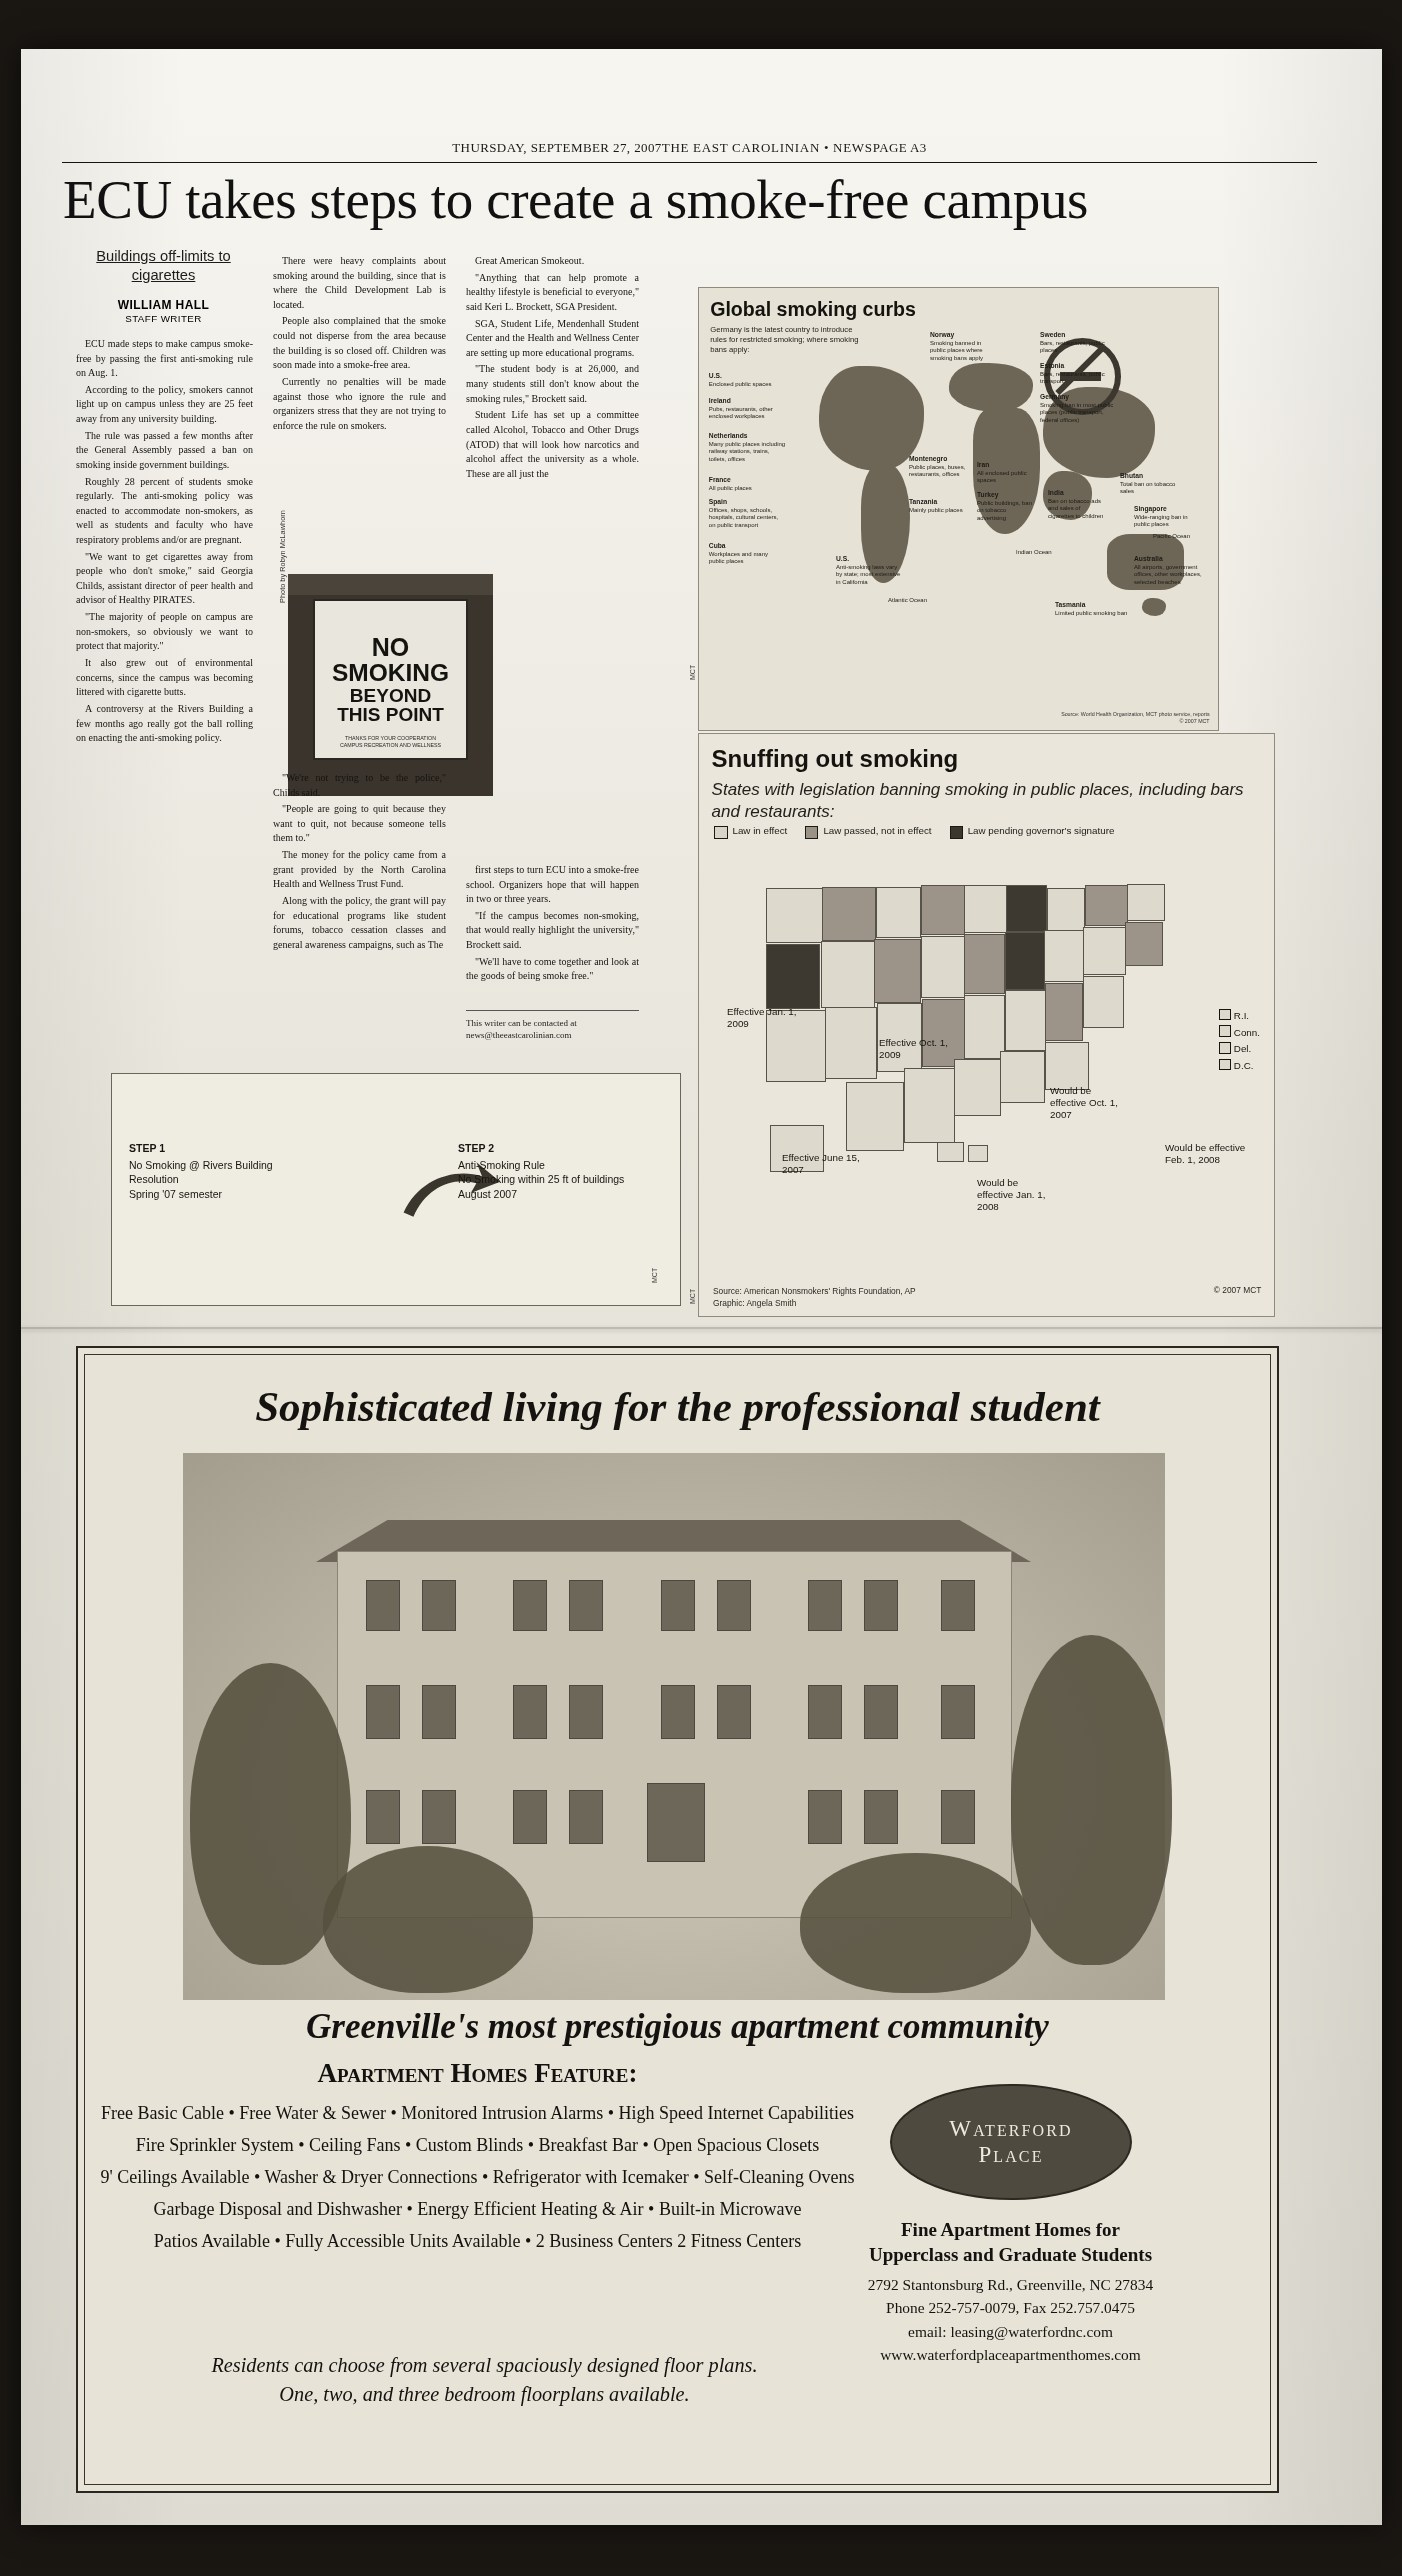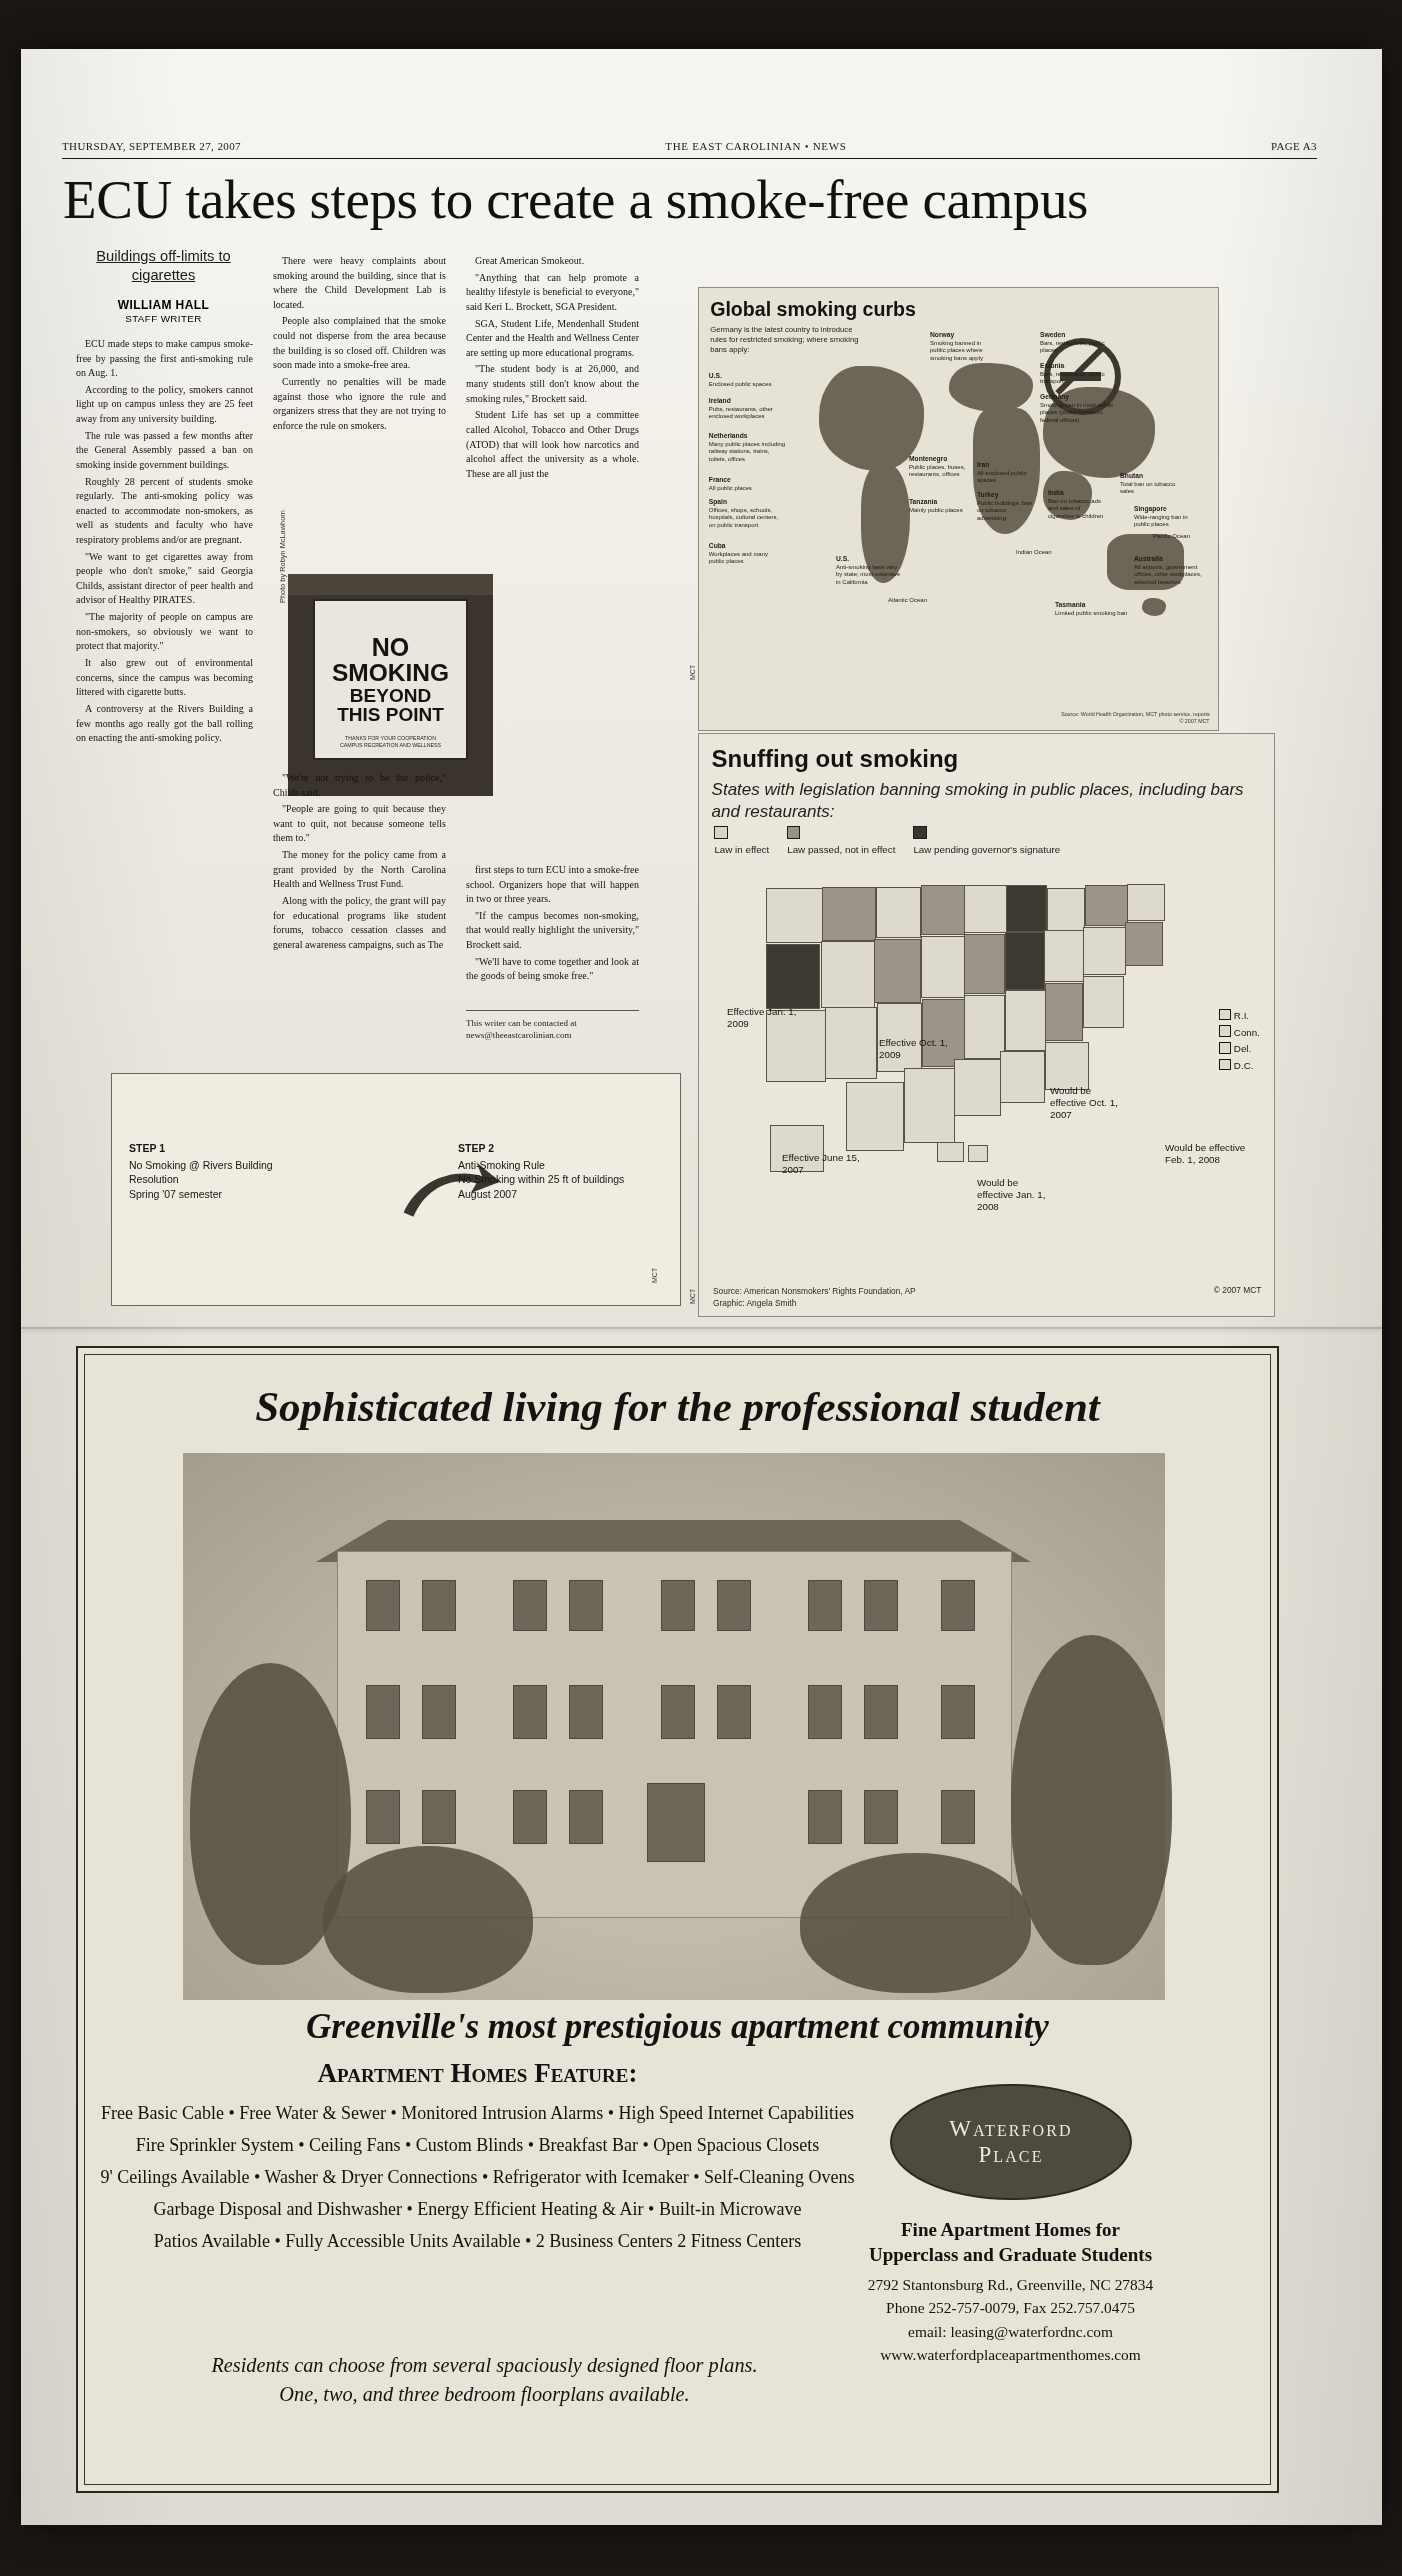--- a/index.html
+++ b/index.html
@@ -9,22 +9,22 @@
   .paper-tex{position:absolute;inset:0;
     background:
       linear-gradient(90deg, rgba(0,0,0,.05) 0%, rgba(255,255,255,0) 12%, rgba(255,255,255,0) 88%, rgba(0,0,0,.06) 100%),
       linear-gradient(180deg, rgba(255,255,255,.5) 0%, rgba(0,0,0,.03) 45%, rgba(0,0,0,.07) 100%);
     pointer-events:none;}
   .fold{position:absolute;left:0;right:0;height:2.1px;background:rgba(0,0,0,.18);box-shadow:0 1.4px 4.2px rgba(0,0,0,.18);}
 
   
   .top{position:absolute;left:0;top:0;width:1361px;height:1287px;}
   .masthead{position:absolute;left:41px;top:91px;width:1255px;
-            display:flex;justify-content:space-between;align-items:flex-end;
-            font-size:11px;letter-spacing:0.4px;color:#1b1a18;
+            display:flex;justify-content:center;align-items:flex-end;
+            font-size:13px;letter-spacing:0.4px;color:#1b1a18;
             border-bottom:1.4px solid #15140f;padding-bottom:6.3px;}
   .mast-c{font-variant:small-caps;letter-spacing:0.7px;}
   h1.headline{position:absolute;left:42px;top:123px;width:1262px;margin:0;
       font-size:55px;line-height:1.02;font-weight:400;letter-spacing:-0.4px;color:#111;
       font-family:"Liberation Serif",serif;}
 
   .subhead{position:absolute;left:55px;top:198px;width:175px;text-align:center;
            font-family:"Liberation Sans",sans-serif;font-size:14.7px;line-height:1.3;color:#1c1b19;text-decoration:underline;}
   .byline{position:absolute;left:55px;top:249px;width:175px;text-align:center;}
   .byline .nm{font-family:"Liberation Sans",sans-serif;font-weight:bold;font-size:12px;letter-spacing:0.4px;}
@@ -67,21 +67,21 @@
   .gmap .lbl b{font-size:6.7px;}
   .gmap .src{position:absolute;right:8.4px;bottom:5.6px;text-align:right;font-family:"Liberation Sans",sans-serif;font-size:5.3px;color:#333;line-height:1.3;}
   .mct-v{position:absolute;font-family:"Liberation Sans",sans-serif;font-size:7px;color:#444;
          transform:rotate(-90deg);transform-origin:left top;}
 
   
   .snuff{position:absolute;left:677px;top:684px;width:575px;height:582px;background:#eae6db;border:0.7px solid #8f8a7d;}
   .snuff h3{margin:0;padding:11.2px 0 0 12.6px;font-family:"Liberation Sans",sans-serif;font-size:24px;font-weight:bold;color:#15130f;}
   .snuff .dek{padding:5.6px 12.6px 0 12.6px;font-family:"Liberation Sans",sans-serif;font-size:17px;font-style:italic;color:#23211c;line-height:1.3;}
   .legend{position:absolute;left:15.4px;top:91px;display:flex;gap:18px;font-family:"Liberation Sans",sans-serif;font-size:9.8px;color:#1b1a16;}
-  .legend div{display:flex;align-items:flex-start;gap:4.9px;line-height:1.15;flex-direction:column;}
+  .legend div{display:flex;align-items:flex-start;gap:4.9px;line-height:1.15;}
   .sw{width:11.2px;height:11.2px;border:0.7px solid #1b1a16;display:inline-block;margin-top:0.7px;}
   .sw.a{background:#d8d4c8;}
   .sw.b{background:#9a9285;}
   .sw.c{background:#3b372f;}
   .usmap{position:absolute;left:63px;top:133px;width:435px;height:337px;}
   .st{position:absolute;border:0.7px solid #57524a;background:#ddd9cd;}
   .st.mid{background:#9c9488;}
   .st.dark{background:#3d3931;}
   .ann{position:absolute;font-family:"Liberation Sans",sans-serif;font-size:9.8px;line-height:1.2;color:#17150f;}
   .boxlist{position:absolute;right:14px;top:274px;font-family:"Liberation Sans",sans-serif;font-size:9.8px;line-height:1.7;color:#17150f;}

